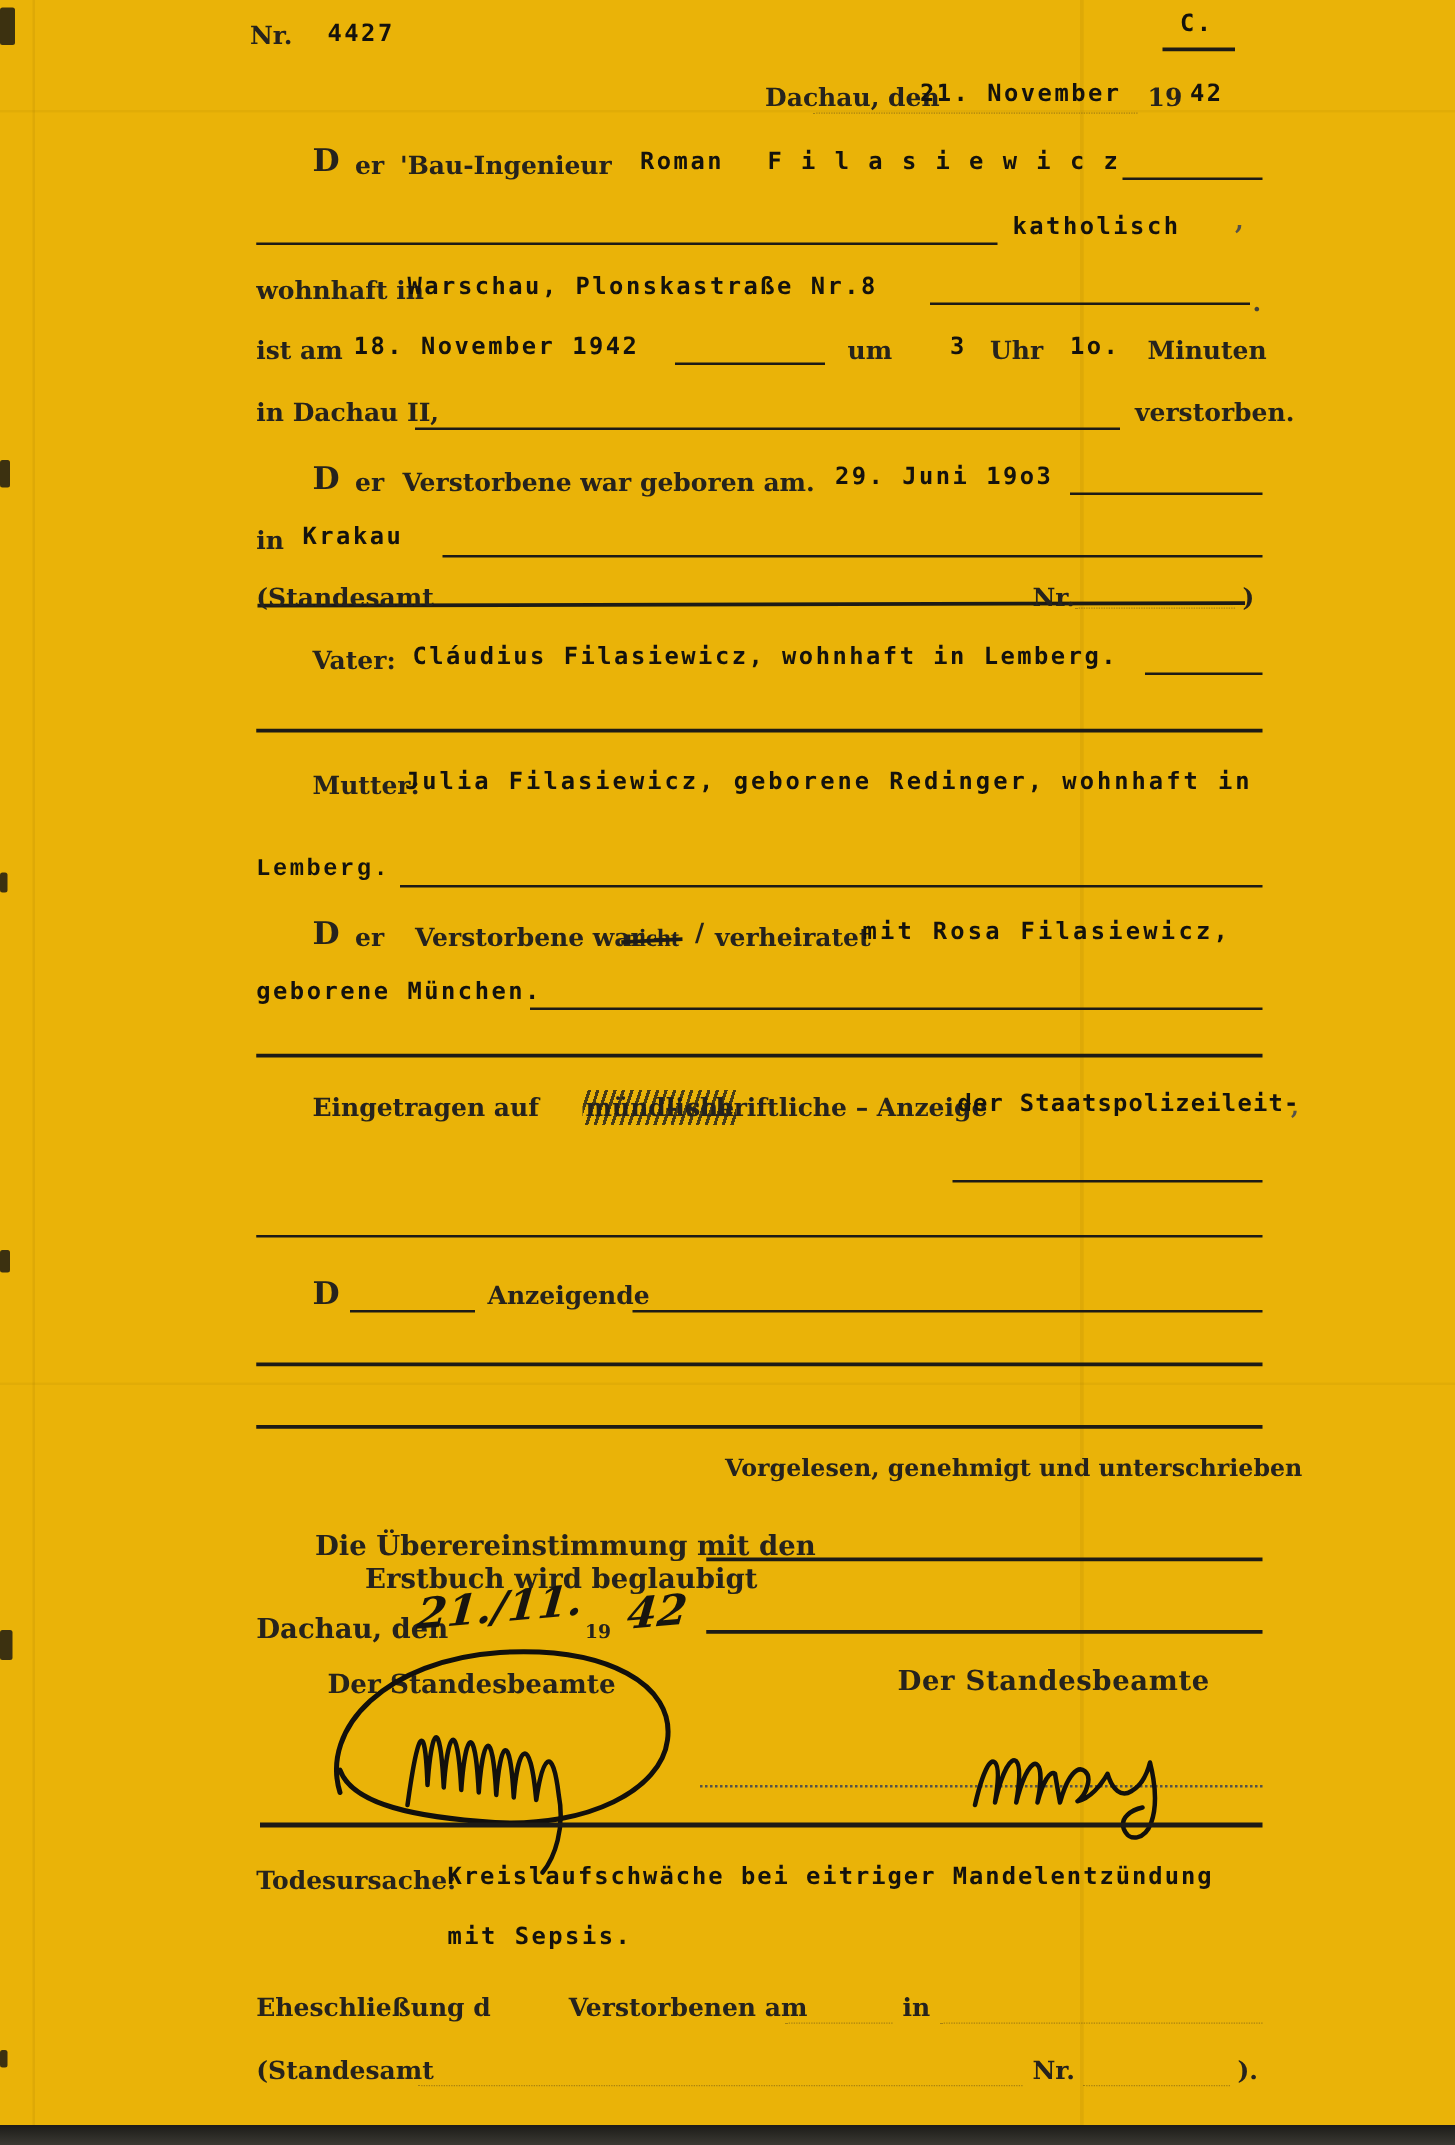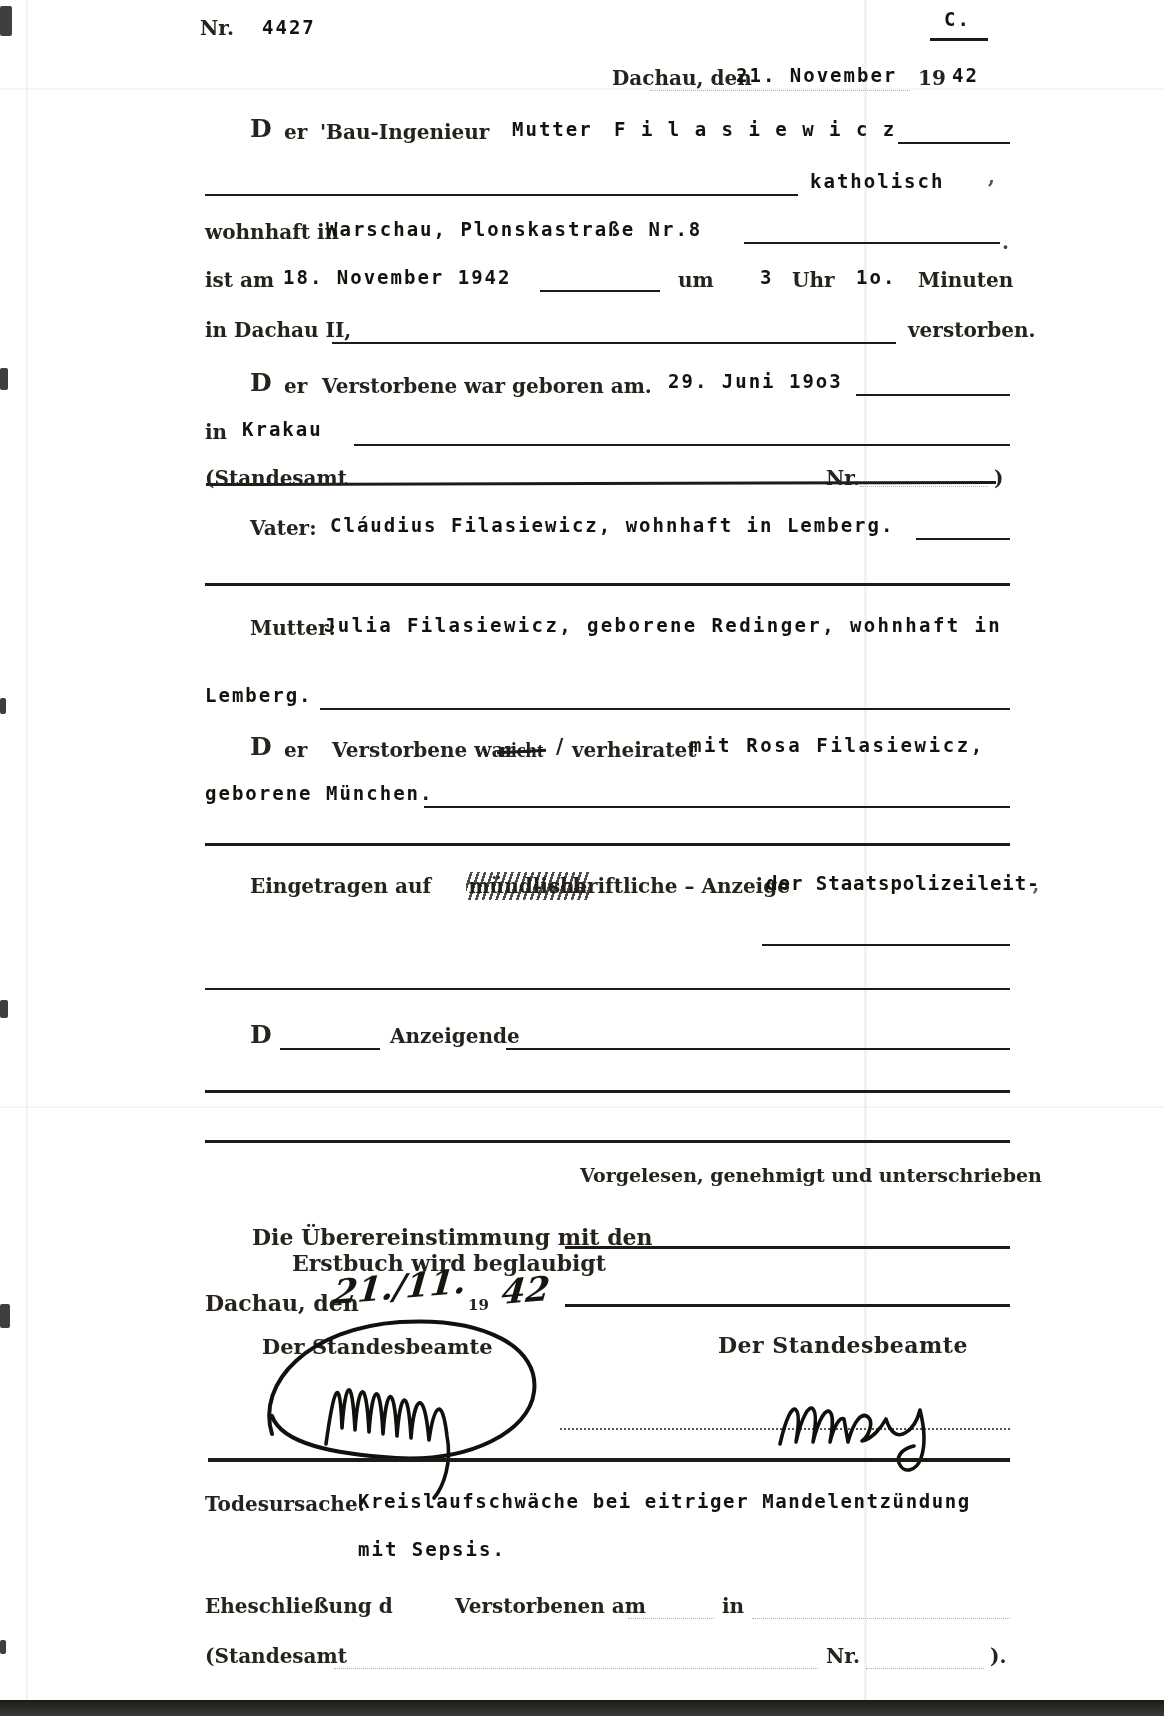--- a/index.html
+++ b/index.html
@@ -1,16 +1,16 @@
 <!DOCTYPE html>
 <html><head>
 <meta charset="utf-8">
 <style>
   html,body{margin:0;padding:0;background:#8d8b83;}
-  .paper{position:relative;width:1164px;height:1716px;background:#ffffff;overflow:hidden;
+  .paper{position:relative;width:1164px;height:1716px;background:#eab308;overflow:hidden;
          font-family:"DejaVu Serif",serif;color:#201e19;}
   .abs{position:absolute;white-space:nowrap;}
   .fr{font-family:"DejaVu Serif",serif;font-weight:bold;font-size:20px;color:#26231d;}
   .fr-sm{font-size:22px;}
   .fr-xs{font-size:15px;}
   .fr-lg{font-size:25px;}
   .fr-xl{font-size:22px;letter-spacing:.5px;}
   .tw{font-family:"DejaVu Sans Mono","Liberation Mono",monospace;font-weight:bold;
       font-size:19px;letter-spacing:2px;color:#14120d;}
   .ul{border-bottom:2.5px solid #1d1b16;height:0;}
@@ -58,21 +58,21 @@
   <span class="abs fr" style="left:612px;top:66px;">Dachau, den</span>
   <span class="abs tw" style="left:736px;top:64px;">21. November</span>
   <span class="abs fr" style="left:918px;top:66px;">19</span>
   <span class="abs tw" style="left:952px;top:64px;">42</span>
   <div class="abs faintdot" style="left:650px;top:90px;width:260px;"></div>
 
   
   <span class="abs fr fr-lg" style="left:250px;top:114px;">D</span>
   <span class="abs fr" style="left:284px;top:120px;">er</span>
   <span class="abs fr" style="left:320px;top:120px;">'Bau-Ingenieur</span>
-  <span class="abs tw" style="left:512px;top:118px;">Mutter</span>
+  <span class="abs tw" style="left:512px;top:118px;">Roman</span>
   <span class="abs tw" style="left:614px;top:118px;">F i l a s i e w i c z</span>
   <div class="abs ul" style="left:898px;top:142px;width:112px;"></div>
 
   
   <div class="abs ul" style="left:205px;top:194px;width:593px;"></div>
   <span class="abs tw" style="left:810px;top:170px;">katholisch</span>
   <span class="abs fr" style="left:988px;top:164px;color:#55524a;">,</span>
 
   
   <span class="abs fr" style="left:205px;top:220px;">wohnhaft in</span>
@@ -118,21 +118,21 @@
   <span class="abs fr" style="left:250px;top:516px;">Vater:</span>
   <span class="abs tw" style="left:330px;top:514px;">Cláudius Filasiewicz, wohnhaft in Lemberg.</span>
   <div class="abs ul" style="left:916px;top:538px;width:94px;"></div>
 
   
   <div class="abs rule" style="left:205px;top:583px;width:805px;height:3px;"></div>
 
   
   <span class="abs fr" style="left:250px;top:616px;">Mutter:</span>
   <span class="abs tw" style="left:324px;top:614px;letter-spacing:2.4px;">Julia Filasiewicz, geborene Redinger, wohnhaft in</span>
-  <span class="abs tw" style="left:205px;top:684px;">Lemberg.</span>
+  <span class="abs tw" style="left:205px;top:684px;font-family:Liberation Mono, monospace;">Lemberg.</span>
   <div class="abs ul" style="left:320px;top:708px;width:690px;"></div>
 
   
   <span class="abs fr fr-lg" style="left:250px;top:732px;">D</span>
   <span class="abs fr" style="left:284px;top:738px;">er</span>
   <span class="abs fr" style="left:332px;top:738px;">Verstorbene war –</span>
   <span class="abs fr xout xslash" style="left:500px;top:738px;">nicht</span>
   <span class="abs fr" style="left:556px;top:734px;">/</span>
   <span class="abs fr" style="left:572px;top:738px;">verheiratet</span>
   <span class="abs tw" style="left:690px;top:734px;letter-spacing:2.6px;">mit Rosa Filasiewicz,</span>

